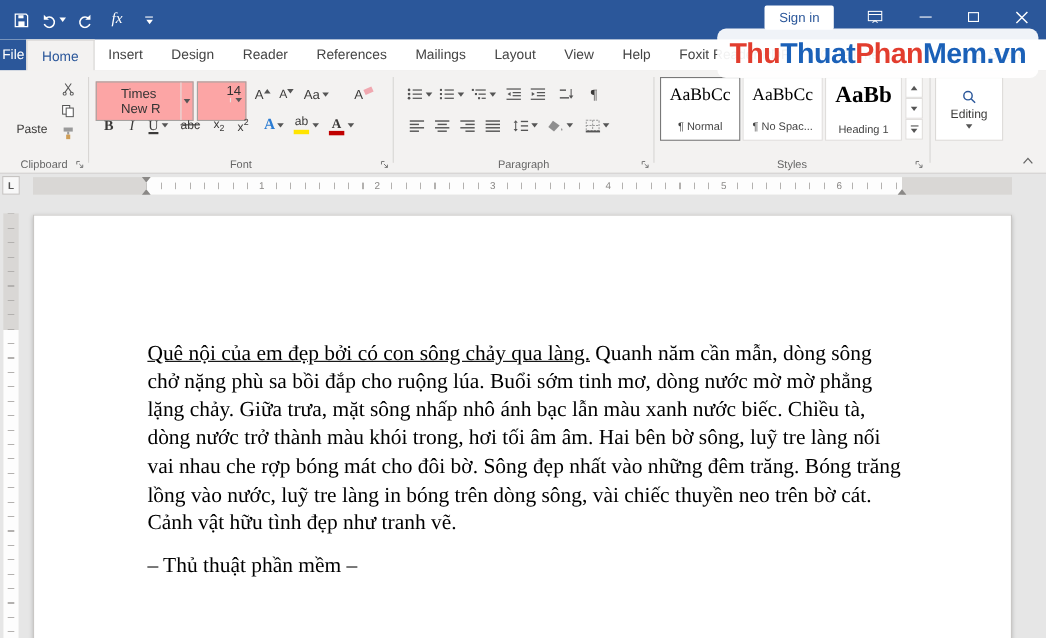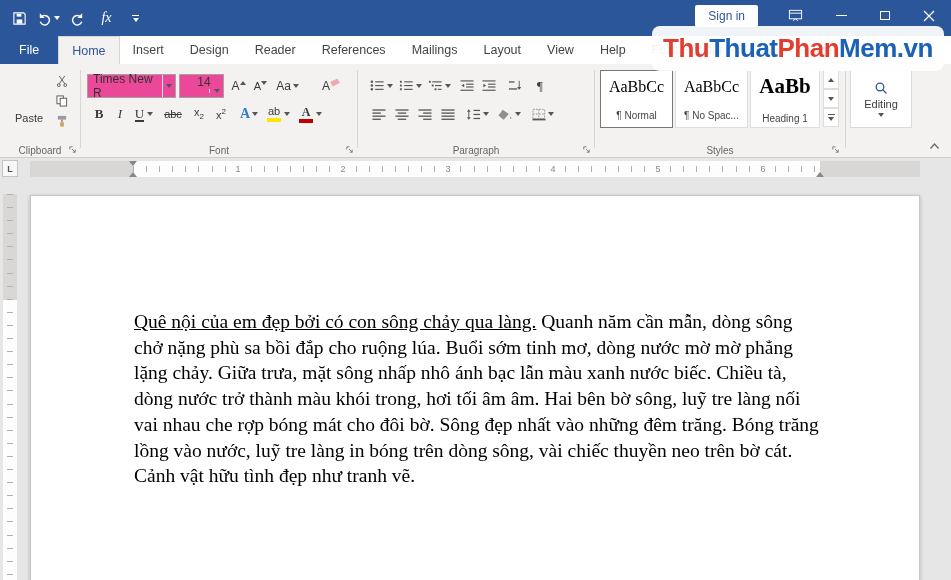--- a/index.html
+++ b/index.html
@@ -19,41 +19,41 @@
   .signin { background:#fff; color:#2b579a; font-size:12px; padding:4px 13px; border-radius:2px;
             margin-right:24px; cursor:default; }
   .wbtn { width:44px; height:36px; display:flex; align-items:center; justify-content:center; }
   .mini-bar { width:11px; height:1px; background:#fff; }
   .max-box { width:10px; height:9px; border:1px solid #fff; }
 
   
   .tabrow { position:absolute; top:36px; left:0; right:0; height:28px; background:#fff;
             display:flex; align-items:stretch; font-size:12.5px; color:#444; }
   .tab { display:flex; align-items:center; padding:0 13px; white-space:nowrap; }
-  .tab-file { background:#2b579a; color:#fff; padding:0 19px; }
+  .tab-file { background:#2b579a; color:#fff; padding:0 2px; }
   .tab-active { background:#f3f2f1; color:#2b579a; border:1px solid #d8d6d4; border-bottom:none; }
   .tab-share { margin-left:auto; margin-right:6px; display:flex; align-items:center; gap:4px; }
   .tellme { display:flex; align-items:center; gap:4px; color:#555; }
 
   
   .ribbon { position:absolute; top:64px; left:0; right:0; height:94px; background:#f3f2f1;
             border-bottom:1px solid #cfcdcb; }
   .grp { position:absolute; top:0; height:94px; }
   .gsep { position:absolute; top:6px; height:78px; width:1px; background:#d8d6d4; }
   .glabel { position:absolute; bottom:2px; left:0; right:0; text-align:center; font-size:10px; color:#666; }
   .launcher { position:absolute; bottom:3px; width:12px; height:12px; display:flex; align-items:center;
               justify-content:center; }
   .tri-down { width:0; height:0; border-left:3px solid transparent; border-right:3px solid transparent;
               border-top:4px solid #555; display:inline-block; }
   .tri-up { width:0; height:0; border-left:3px solid transparent; border-right:3px solid transparent;
             border-bottom:4px solid #555; display:inline-block; }
   .mini { position:absolute; display:flex; align-items:center; justify-content:center;
           color:#3b3a39; border-radius:2px; }
-  .combo { position:absolute; height:24px; background:#ec4899; border:1px solid #a5a3a1; display:flex;
-           align-items:center; font-size:12px; color:#333; padding-left:5px; }
+  .combo { position:absolute; height:36px; background:#fca5a5; border:1px solid #a5a3a1; display:flex;
+           align-items:center; font-size:12px; color:#333; padding-left:22px; }
   .combo-arrow { margin-left:auto; width:14px; align-self:stretch; display:flex; align-items:center;
                  justify-content:center; border-left:1px solid #e4e2e0; }
   .paste-btn { position:absolute; left:8px; top:5px; width:42px; height:66px; display:flex;
                flex-direction:column; align-items:center; border-radius:2px;gap:36px; }
   .paste-lbl { font-size:11px; color:#3b3a39; margin-top:3px; }
   .ubar { border-bottom:2px solid #3b3a39; line-height:1; }
   .colorbar { display:block; width:14px; height:4px; margin-top:1px; }
   .stack { display:flex; flex-direction:column; align-items:center; justify-content:center; line-height:1; }
   .style-card { position:absolute; top:6px; width:73px; height:58px; background:#fff;
                 border:1px solid #e0dedc; display:flex; flex-direction:column; align-items:center;
@@ -522,20 +522,21 @@
   </div>
 
   <div class="docarea">
     <div class="vruler">
       <div class="vwhite"></div>
       <div class="vticks"></div>
     </div>
     <div class="page">
       <div class="doc-text">
         <p class="para"><span class="underlined">Quê nội của em đẹp bởi có con sông chảy qua làng.</span><span> Quanh năm cần mẫn, dòng sông chở nặng phù sa bồi đắp cho ruộng lúa. Buổi sớm tinh mơ, dòng nước mờ mờ phẳng lặng chảy. Giữa trưa, mặt sông nhấp nhô ánh bạc lẫn màu xanh nước biếc. Chiều tà, dòng nước trở thành màu khói trong, hơi tối âm âm. Hai bên bờ sông, luỹ tre làng nối vai nhau che rợp bóng mát cho đôi bờ. Sông đẹp nhất vào những đêm trăng. Bóng trăng lồng vào nước, luỹ tre làng in bóng trên dòng sông, vài chiếc thuyền neo trên bờ cát. Cảnh vật hữu tình đẹp như tranh vẽ.</span></p>
+        <p class="para sig">– Thủ thuật phần mềm –</p>
       </div>
     </div>
   </div>
 
   <div class="watermark">
     <span style="color: rgb(226, 61, 46);">Thu</span>
     <span style="color: rgb(27, 97, 184);">Thuat</span>
     <span style="color: rgb(226, 61, 46);">Phan</span>
     <span style="color: rgb(27, 97, 184);">Mem</span>
     <span style="color: rgb(27, 97, 184);">.vn</span>

